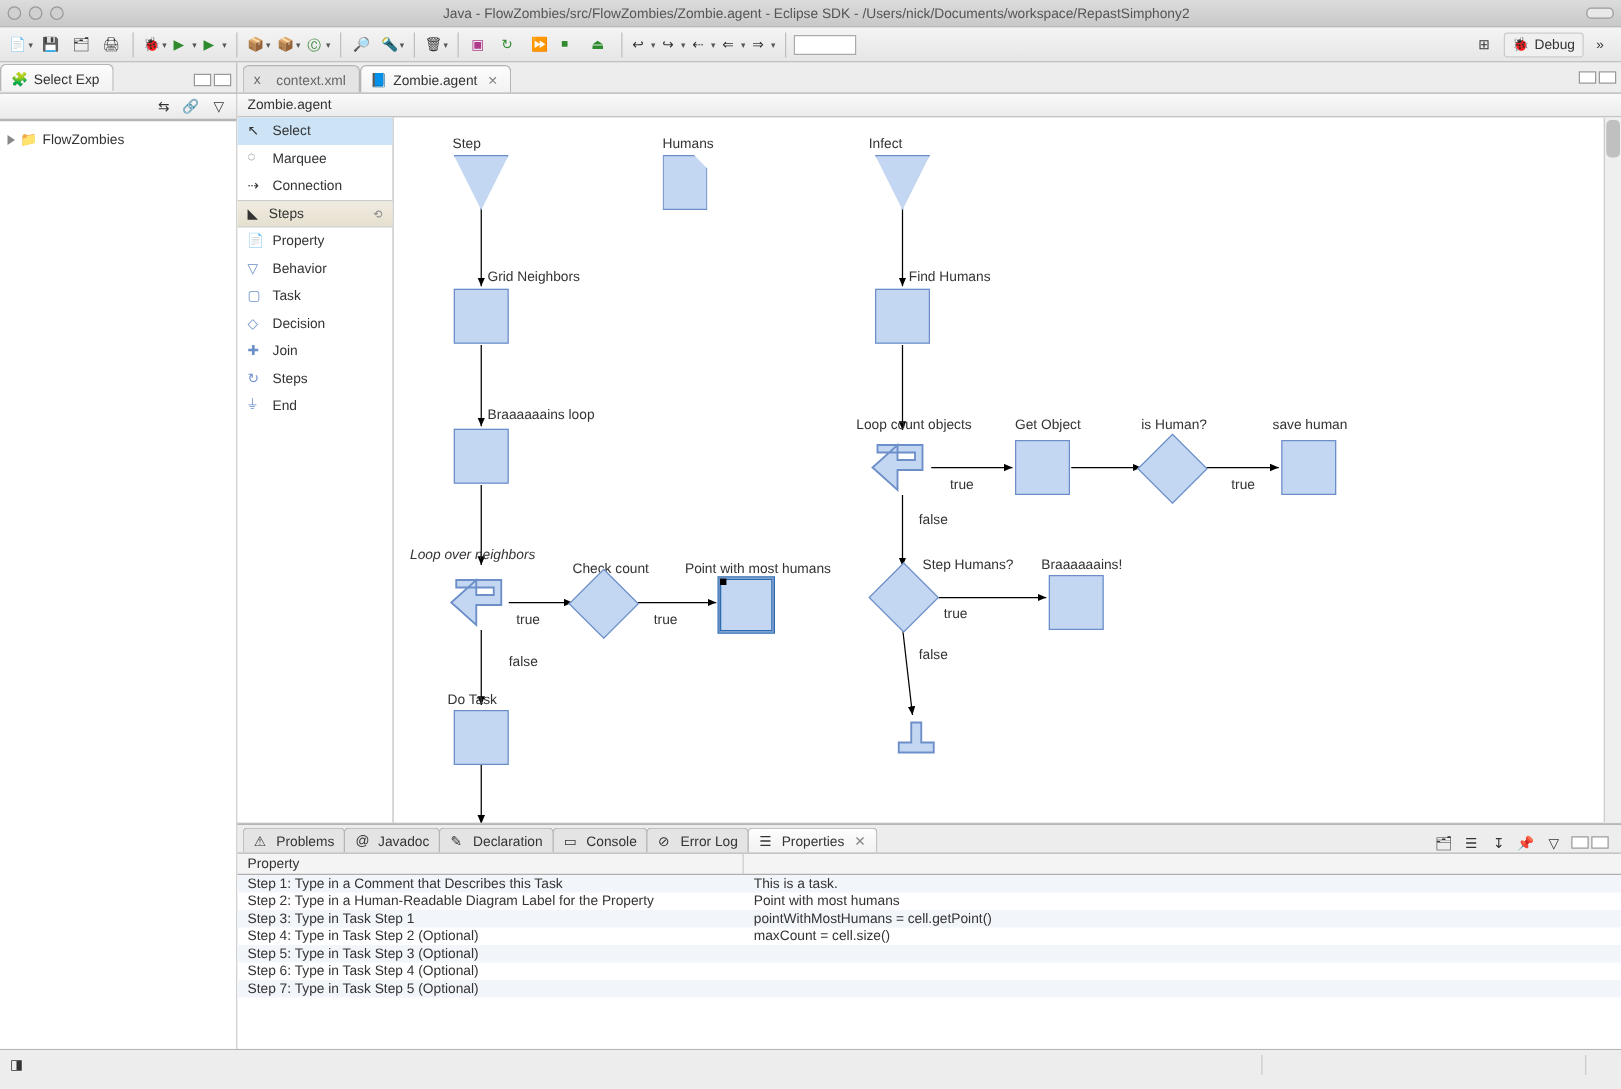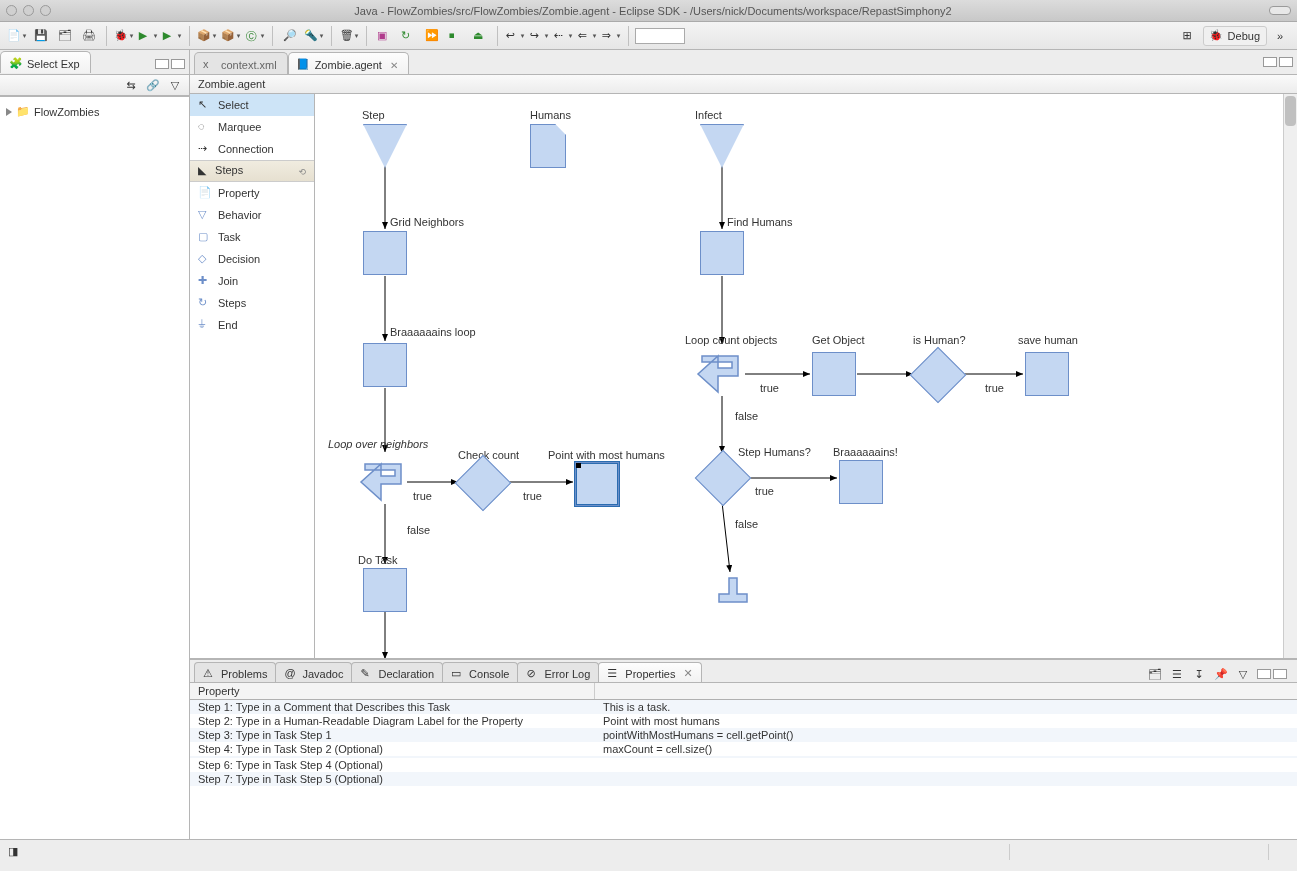--- a/index.html
+++ b/index.html
@@ -445,20 +445,21 @@
           </div>
         <div class="prop-row">
             <div class="pcol1">Step 3: Type in Task Step 1</div>
             <div class="pcol2">pointWithMostHumans = cell.getPoint()</div>
           </div>
         <div class="prop-row">
             <div class="pcol1">Step 4: Type in Task Step 2 (Optional)</div>
             <div class="pcol2">maxCount = cell.size()</div>
           </div>
         <div class="prop-row">
+            <div class="pcol1">Step 5: Type in Task Step 3 (Optional)</div>
             <div class="pcol2"></div>
           </div>
         <div class="prop-row">
             <div class="pcol1">Step 6: Type in Task Step 4 (Optional)</div>
             <div class="pcol2"></div>
           </div>
         <div class="prop-row">
             <div class="pcol1">Step 7: Type in Task Step 5 (Optional)</div>
             <div class="pcol2"></div>
           </div>

